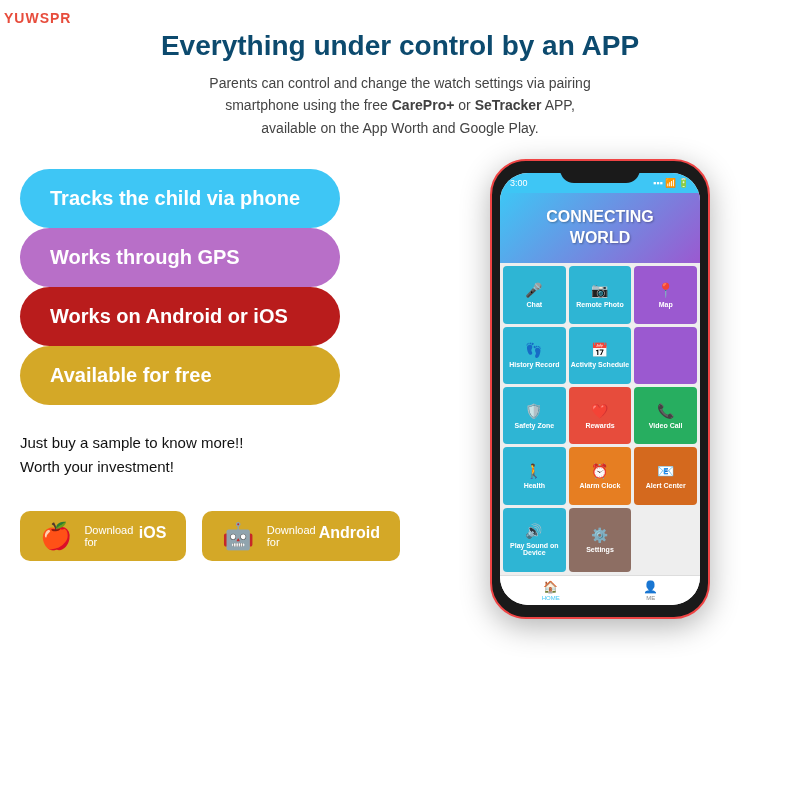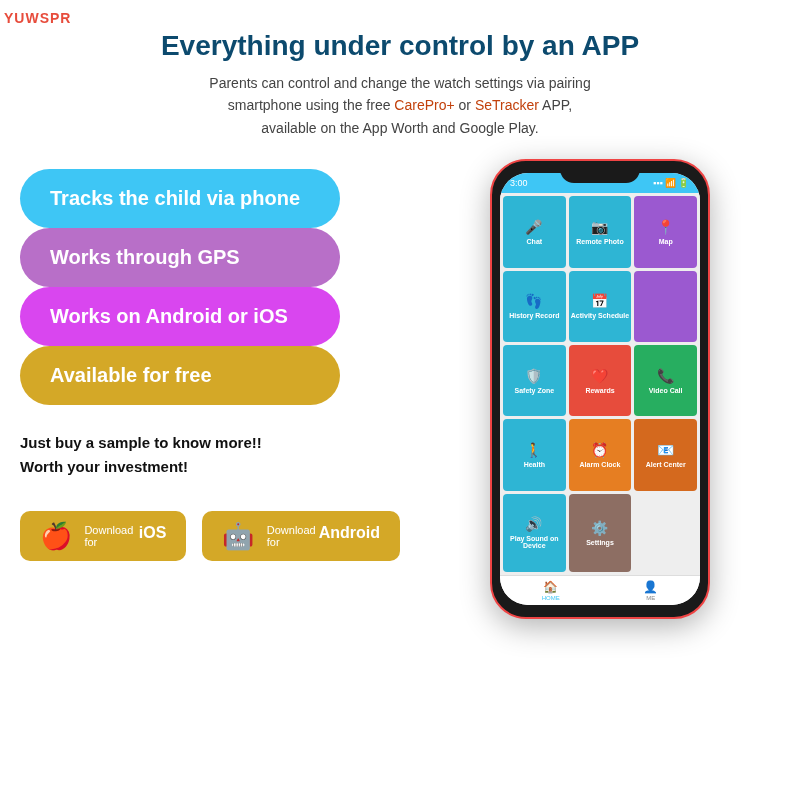--- a/index.html
+++ b/index.html
@@ -33,21 +33,21 @@
 
     #subtitle {
       text-align: center;
       font-size: 14px;
       color: #444;
       margin-top: 10px;
       padding: 0 60px;
       line-height: 1.6;
     }
 
-    .bold-brand { font-weight: normal; color: #c2410c; }
+    .bold-brand { font-weight: bold; color: #404040; }
 
     #content-area {
       display: flex;
       flex-direction: row;
       margin-top: 20px;
       padding: 0 20px;
       gap: 20px;
     }
 
     #left-panel {
@@ -63,27 +63,27 @@
       padding: 18px 30px;
       font-size: 20px;
       font-weight: bold;
       color: #fff;
       display: inline-block;
       width: 320px;
     }
 
     .badge-blue { background: #3ec6f5; }
     .badge-purple { background: #b86fc8; }
-    .badge-pink { background: #d946ef; }
+    .badge-pink { background: #b91c1c; }
     .badge-gold { background: #d4a827; }
 
     #bottom-text {
       margin-top: 10px;
       font-size: 15px;
-      font-weight: bold;
+      font-weight: normal;
       color: #111;
       line-height: 1.6;
     }
 
     #download-buttons {
       display: flex;
       gap: 16px;
       margin-top: 16px;
     }
 
@@ -293,20 +293,26 @@
   <div id="phone-container">
     <div class="phone-mockup">
       <div class="phone-notch"></div>
       <div class="phone-screen">
 
         <div class="status-bar">
           <span>3:00</span>
           <span>▪▪▪ 📶 🔋</span>
         </div>
 
+        <div class="app-header">
+          <div class="app-header-text">
+            <div>CONNECTING</div>
+            <div>WORLD</div>
+          </div>
+        </div>
 
         <div class="app-grid" id="app-grid">
             <div class="grid-cell cell-teal">
               <span class="cell-icon">🎤</span>
               <span>Chat</span>
             </div>
             <div class="grid-cell cell-teal">
               <span class="cell-icon">📷</span>
               <span>Remote Photo</span>
             </div>

